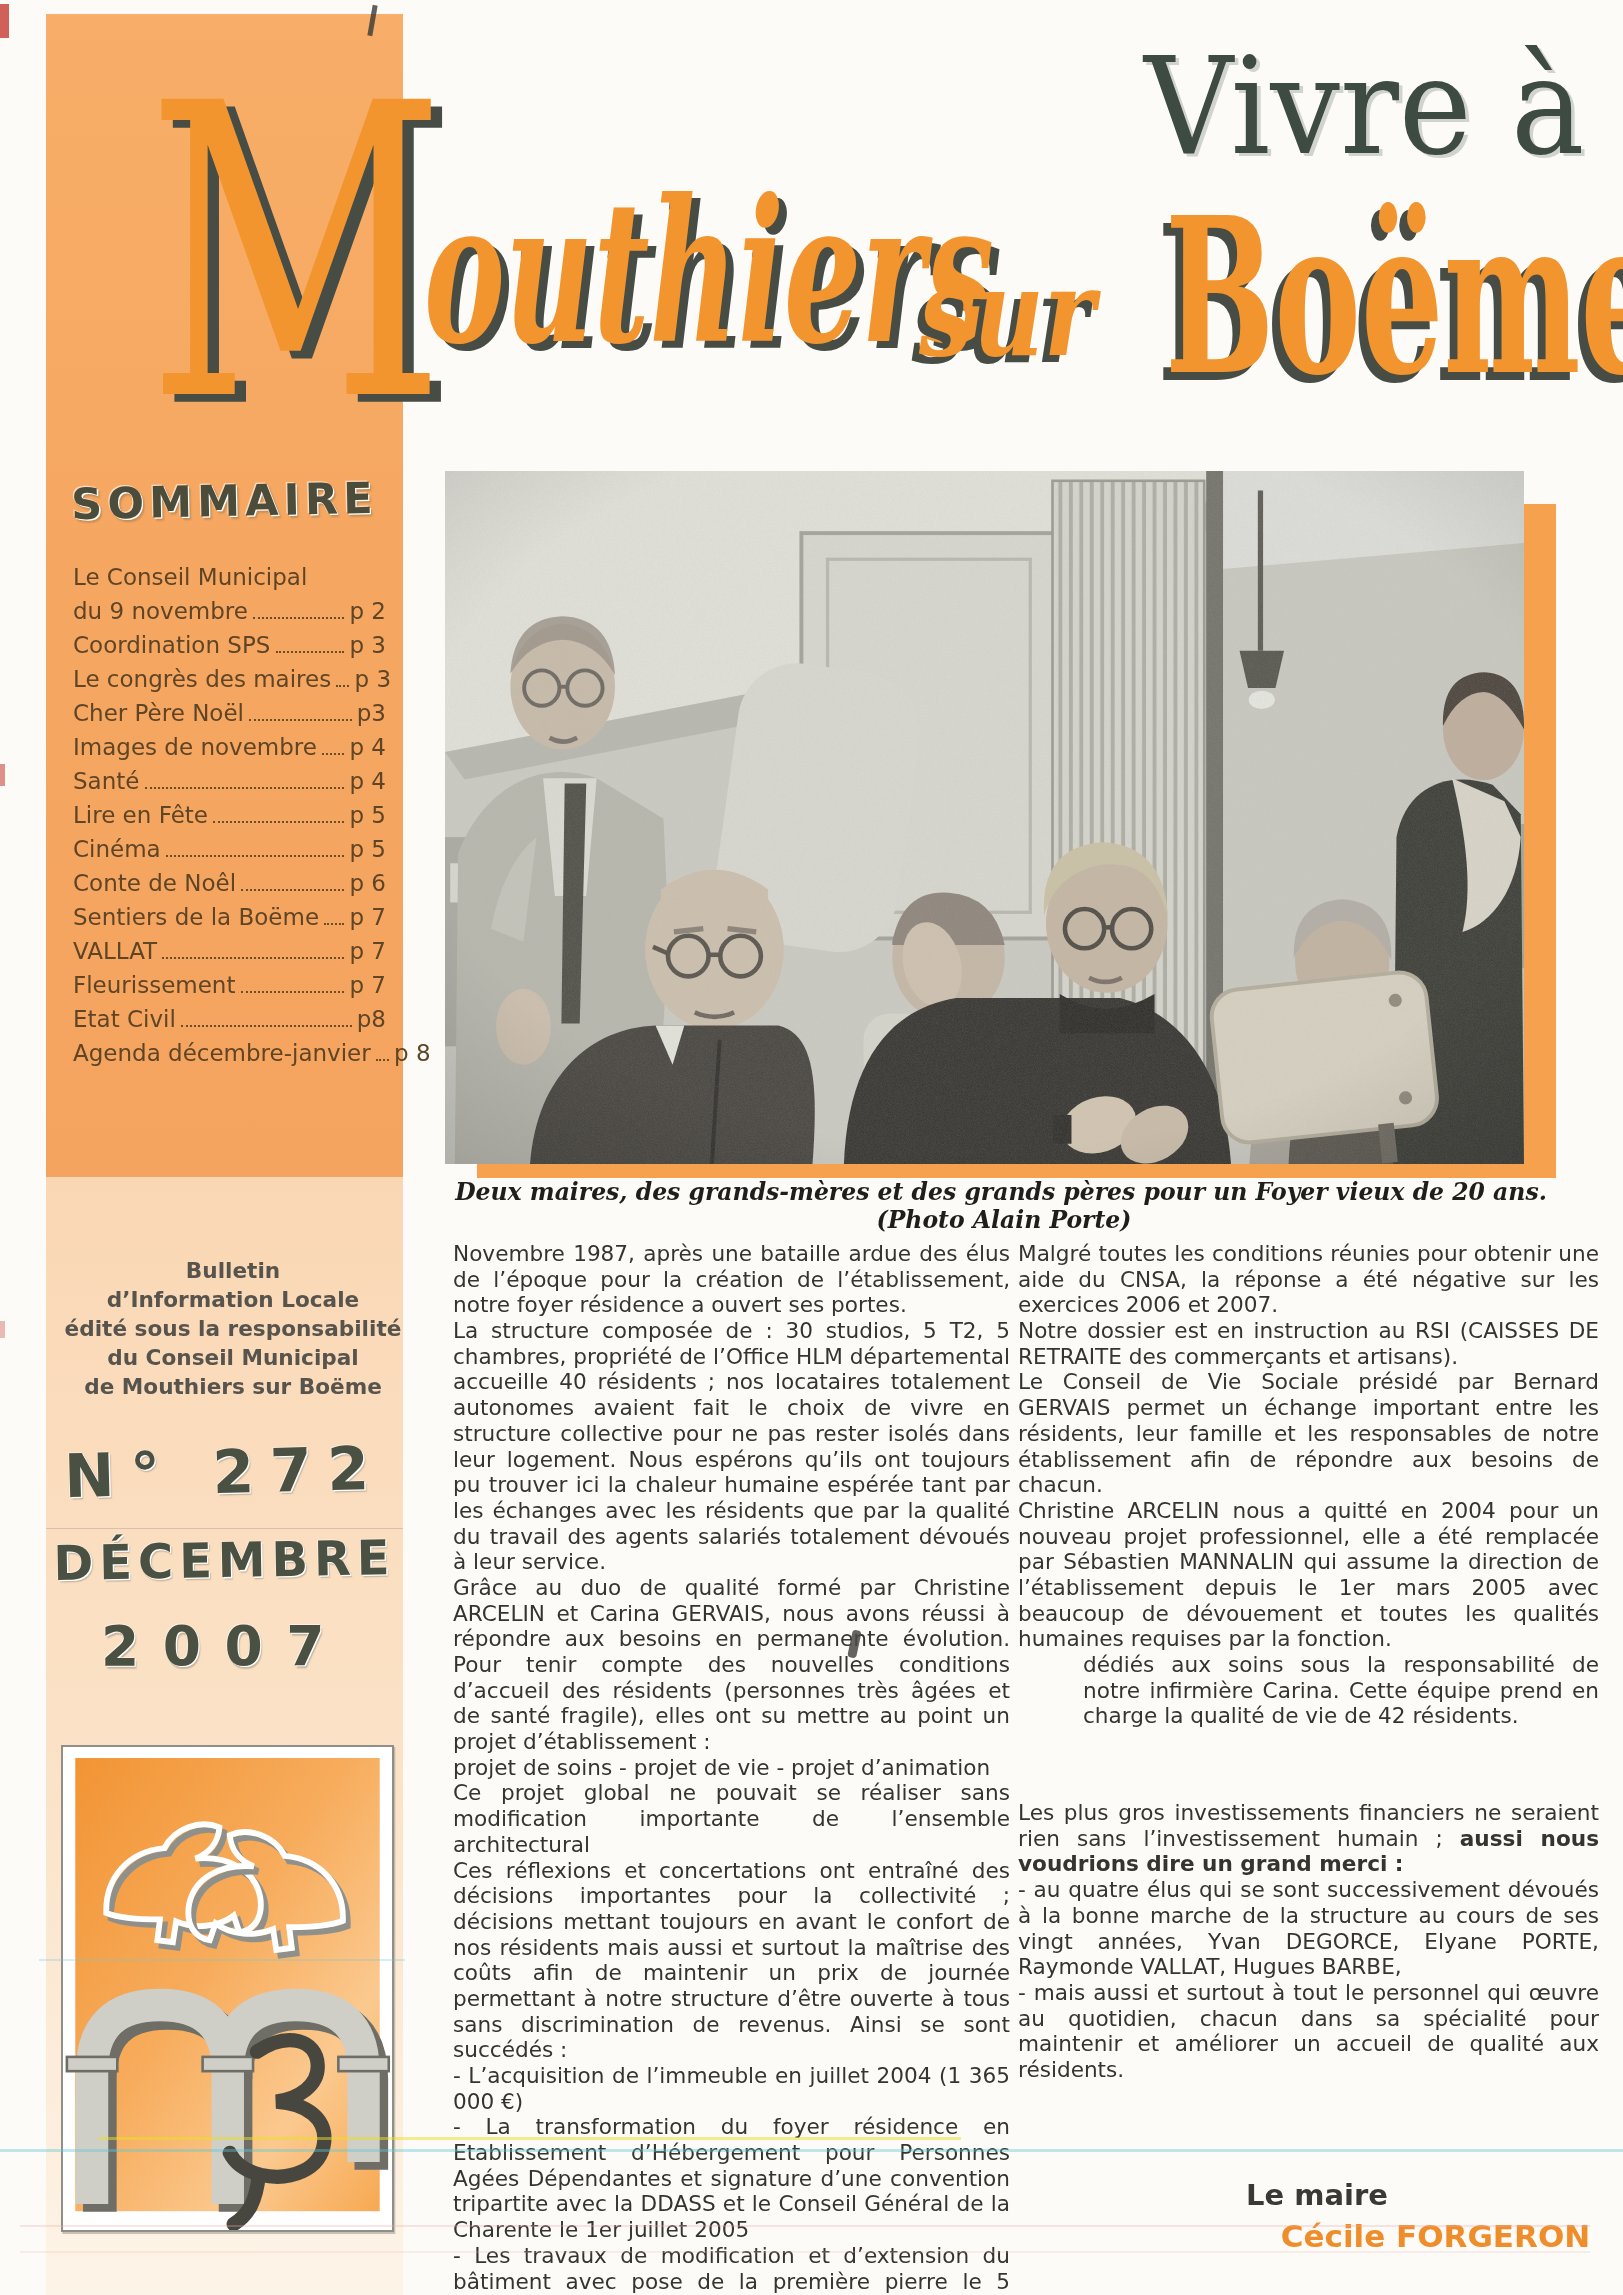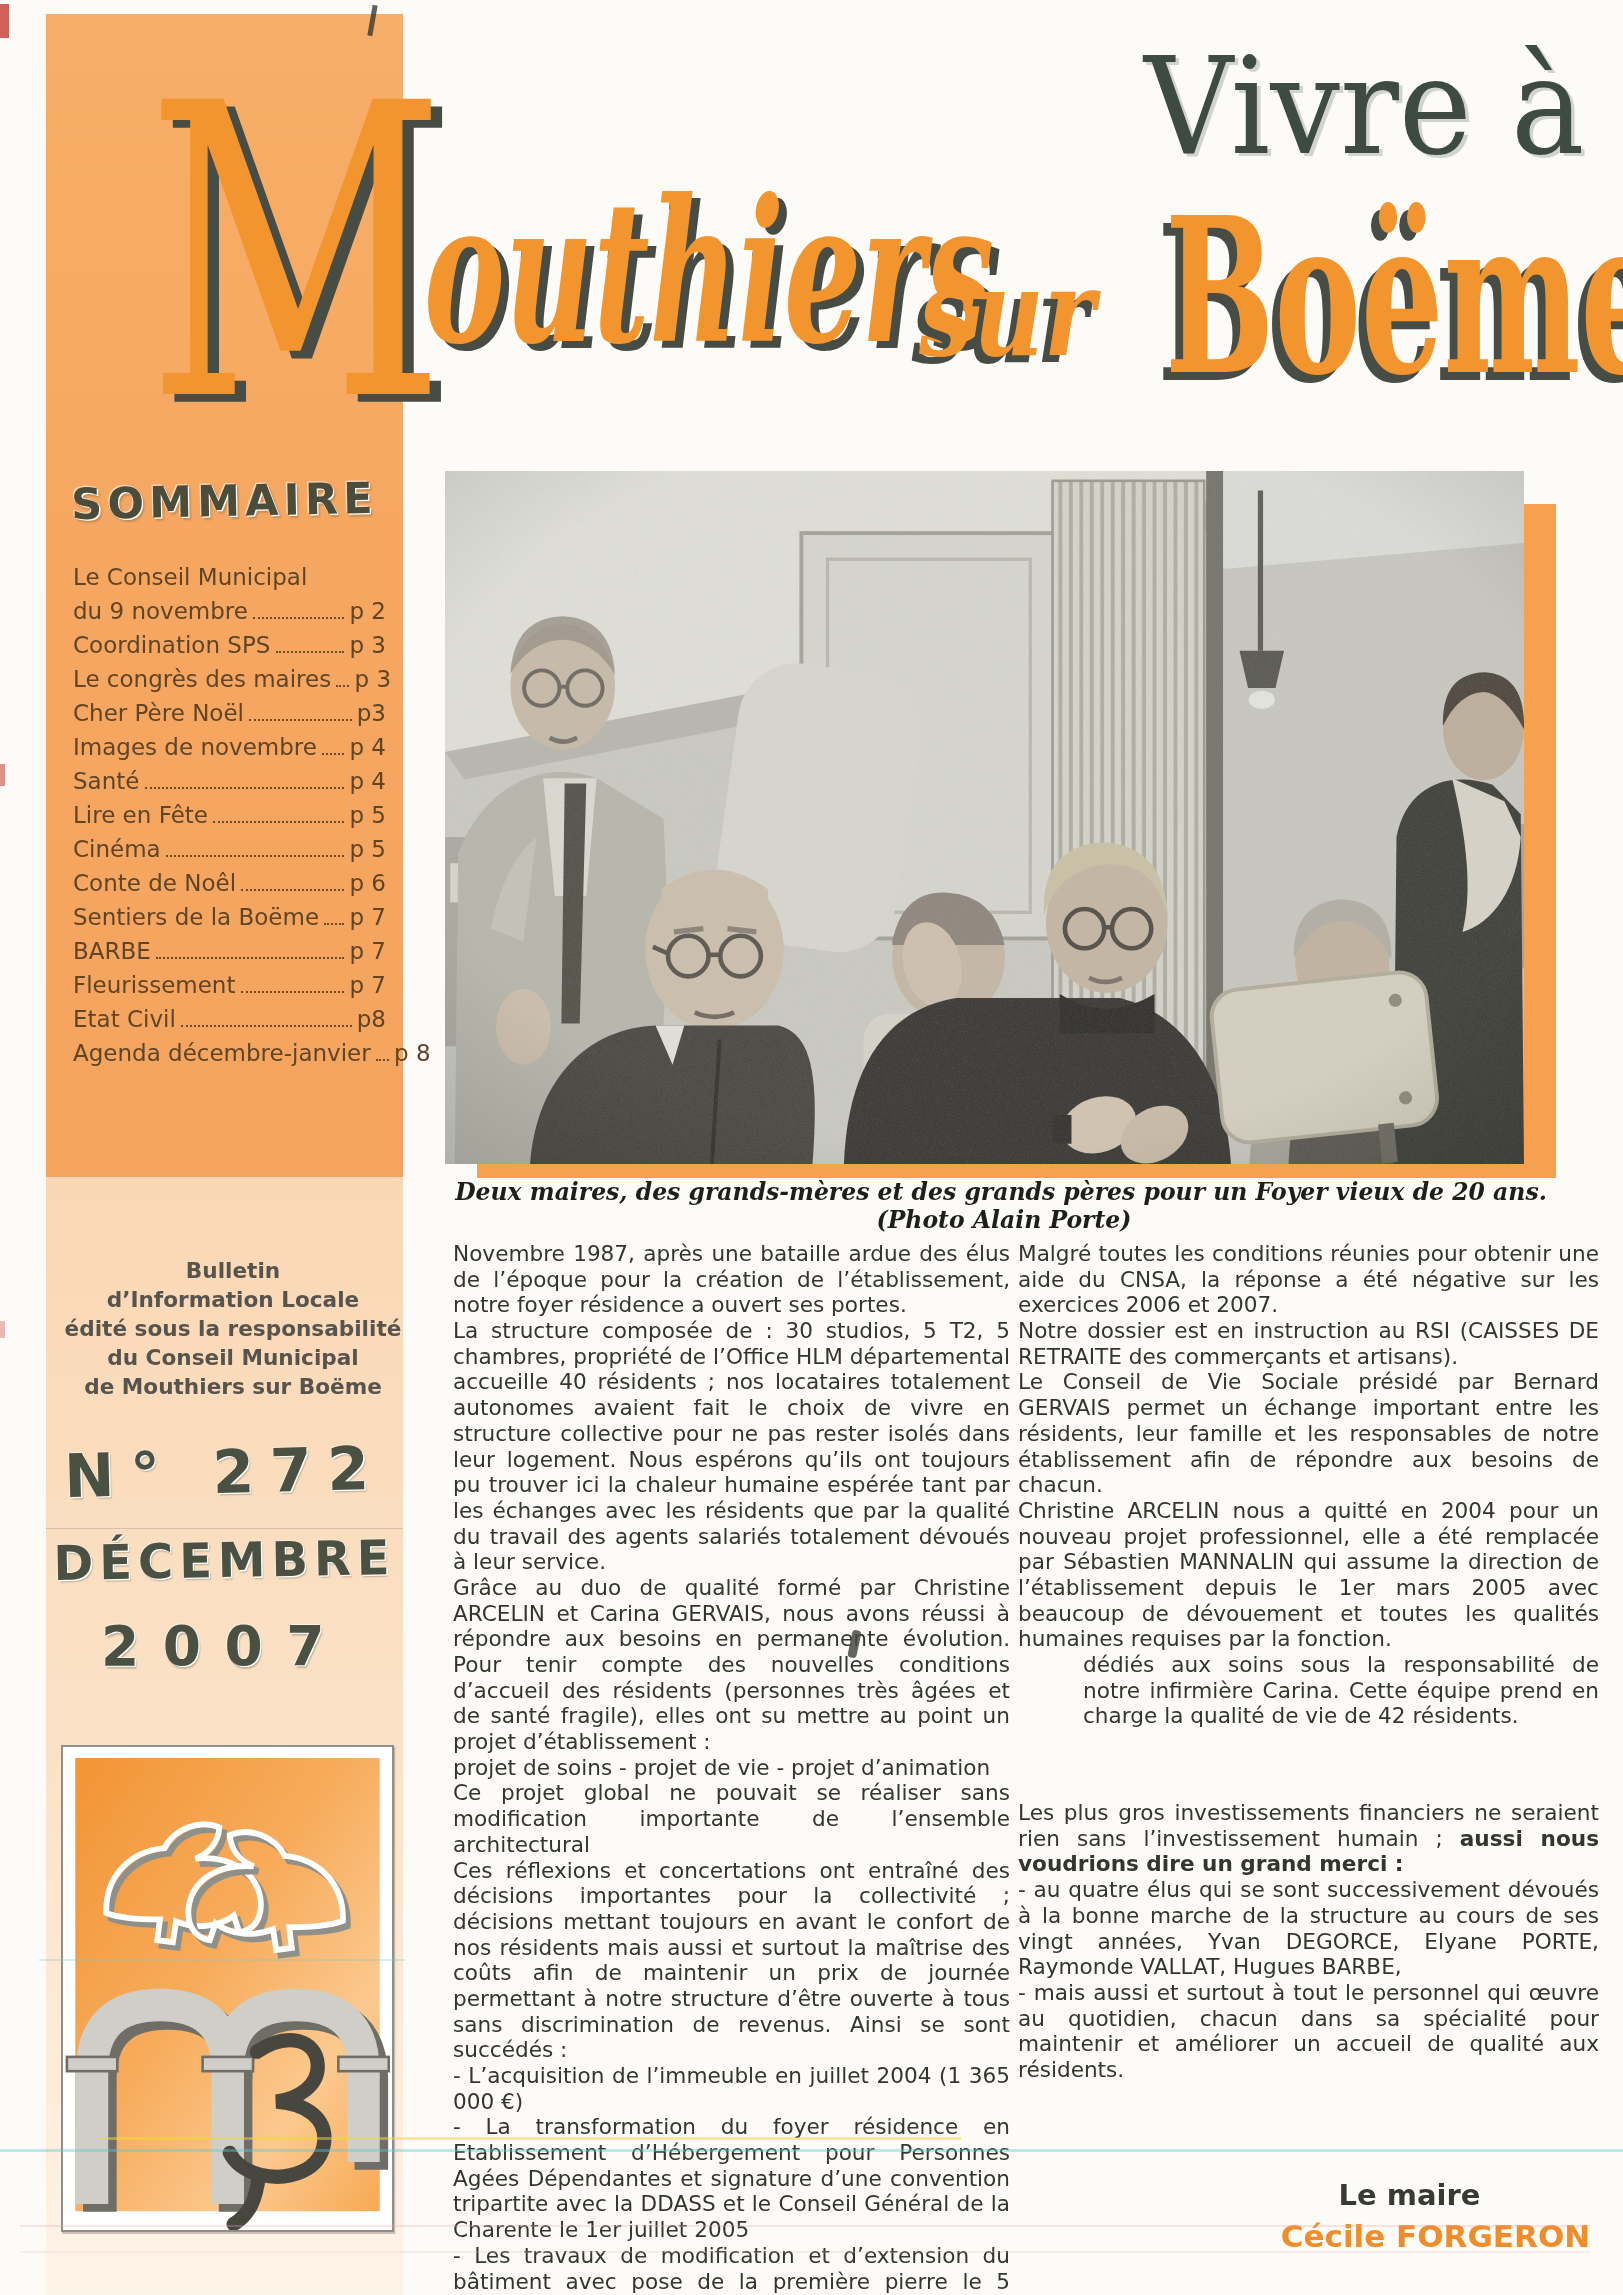--- a/index.html
+++ b/index.html
@@ -56,21 +56,21 @@
   .caption .credit{margin-left:6px;}
   
   .col{position:absolute;top:1241px;font-size:21.6px;line-height:1.19;color:#35352F;}
   #col-left{left:453px;width:557px;}
   #col-right{left:1018px;width:581px;}
   .col p{margin:0;text-align:justify;}
   .col p.indent{margin-left:65px;}
   .col p.gap{margin-top:71px;}
   .b{font-weight:700;}
   
-  .sig-role{position:absolute;left:1246px;top:2178px;width:327px;text-align:center;
+  .sig-role{position:absolute;left:1246px;top:2178px;width:327px;
             font-weight:700;font-size:29px;color:#3A3A34;}
   .sig-name{position:absolute;left:1259px;top:2218px;width:353px;text-align:center;
             font-weight:700;font-size:31px;color:#EF8D2B;}
   
   .art{position:absolute;pointer-events:none;}
   #line-yellow{left:98px;top:2137px;width:863px;height:3.3px;background:rgba(235,222,40,.5);}
   #line-cyan{left:0;top:2149px;width:1623px;height:2.6px;background:rgba(90,200,215,.4);}
   #line-cyan2{left:39px;top:1959px;width:366px;height:2px;background:rgba(120,200,210,.3);}
   #line-pink1{left:19.6px;top:2225px;width:1570px;height:2px;background:rgba(240,170,170,.30);}
   #line-pink2{left:19.6px;top:2251px;width:1570px;height:2px;background:rgba(240,180,180,.22);}
@@ -145,21 +145,21 @@
       <span class="toc-label">Conte de Noêl</span>
       <span class="toc-leader"></span>
       <span class="toc-page">p 6</span>
     </div>
       <div class="toc-row">
       <span class="toc-label">Sentiers de la Boëme</span>
       <span class="toc-leader"></span>
       <span class="toc-page">p 7</span>
     </div>
       <div class="toc-row">
-      <span class="toc-label">BARBE</span>
+      <span class="toc-label">VALLAT</span>
       <span class="toc-leader"></span>
       <span class="toc-page">p 7</span>
     </div>
       <div class="toc-row">
       <span class="toc-label">Fleurissement</span>
       <span class="toc-leader"></span>
       <span class="toc-page">p 7</span>
     </div>
       <div class="toc-row">
       <span class="toc-label">Etat Civil</span>

